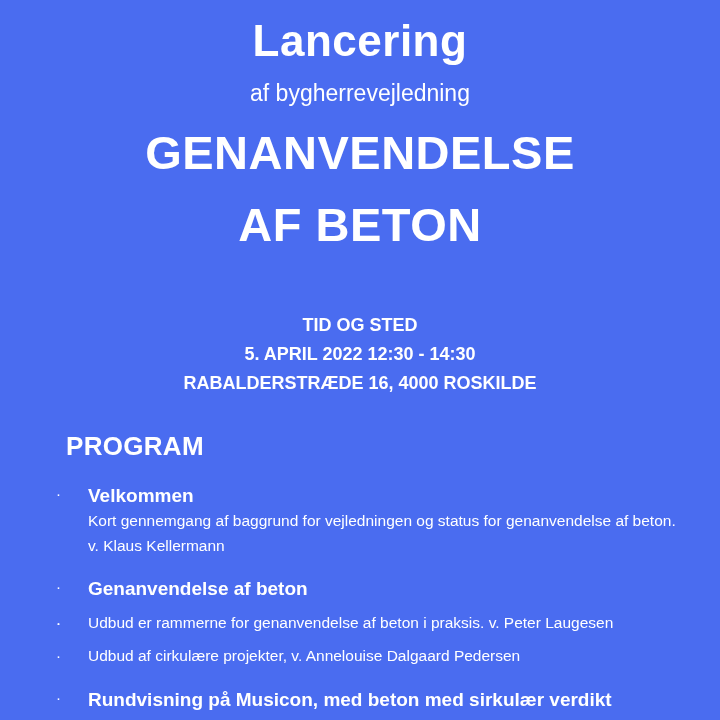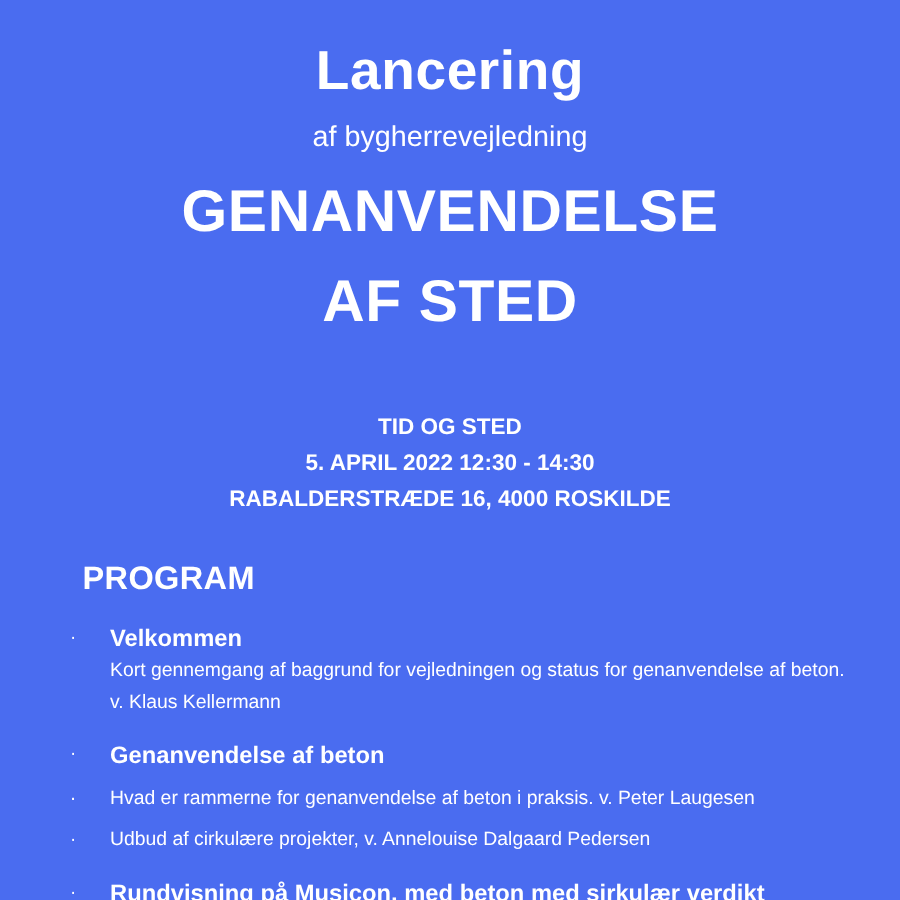--- a/index.html
+++ b/index.html
@@ -23,21 +23,21 @@
   }
   .title-block {
     text-align: center;
   }
   .title-main {
     font-size: 44px;
     font-weight: bold;
     letter-spacing: 0.5px;
     line-height: 1.0;
     padding-top: 19px;
-    margin: 16px;
+    margin: 0;
   }
   .title-sub {
     font-size: 23px;
     font-weight: normal;
     margin: 18px 0 0 0;
     line-height: 1.1;
   }
   .title-big {
     font-size: 47px;
     font-weight: bold;
@@ -121,21 +121,21 @@
 </style>
 </head>
 <body>
 
 <div class="poster">
 
   <div class="title-block">
     <div class="title-main">Lancering</div>
     <div class="title-sub">af bygherrevejledning</div>
     <div class="title-big">GENANVENDELSE</div>
-    <div class="title-big2">AF STED</div>
+    <div class="title-big2">AF BETON</div>
   </div>
 
   <div class="meta-block">
     <div>TID OG STED</div>
     <div>5. APRIL 2022 12:30 - 14:30</div>
     <div>RABALDERSTRÆDE 16, 4000 ROSKILDE</div>
   </div>
 
   <div class="program-heading">PROGRAM</div>
 
@@ -154,21 +154,21 @@
       <span class="bullet">·</span>
       <div class="prog-title">Genanvendelse af beton</div>
     </div>
 
     <div class="sub-item">
       <span class="bullet">·</span>
     </div>
 
     <div class="sub-item">
       <span class="bullet">·</span>
-      <div class="sub-text">Hvad er rammerne for genanvendelse af beton i praksis. v. Peter Laugesen</div>
+      <div class="sub-text">Udbud er rammerne for genanvendelse af beton i praksis. v. Peter Laugesen</div>
     </div>
 
     <div class="sub-item">
       <span class="bullet">·</span>
       <div class="sub-text">Udbud af cirkulære projekter, v. Annelouise Dalgaard Pedersen</div>
     </div>
 
     <div class="prog-item clipped">
       <span class="bullet">·</span>
       <div class="prog-title">Rundvisning på Musicon, med beton med sirkulær verdikt</div>

